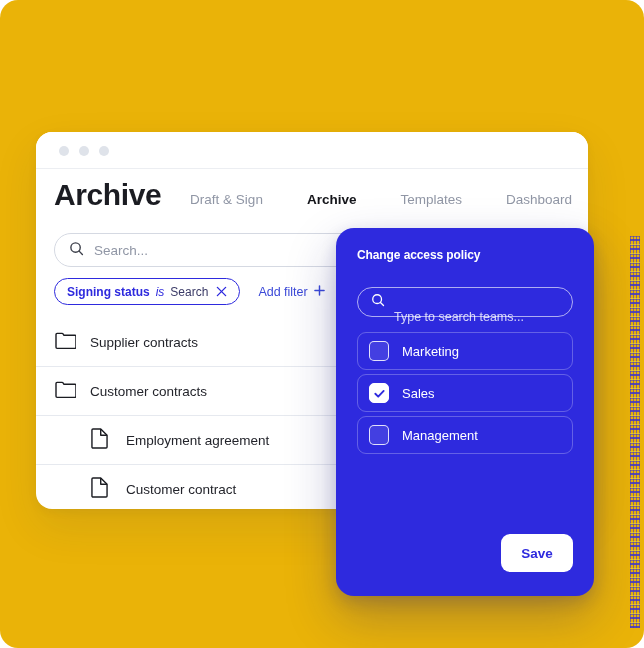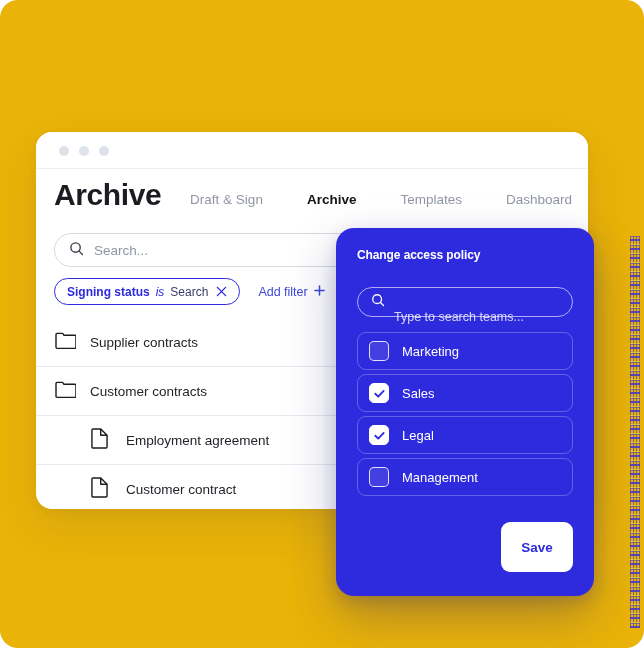--- a/index.html
+++ b/index.html
@@ -245,21 +245,21 @@
   .team-label {
     font-size: 13px;
     color: #ffffff;
   }
 
   .save-btn {
     position: absolute;
     right: 21px;
     bottom: 24px;
     width: 72px;
-    height: 50px;
+    height: 38px;
     background: #ffffff;
     border: none;
     border-radius: 9px;
     font-family: "Liberation Sans", sans-serif;
     font-size: 13.5px;
     font-weight: 700;
     color: #2e2ade;
     cursor: pointer;
   }
 
@@ -409,28 +409,20 @@
 
       <div class="team-row">
         <span class="cbx on">
           <svg width="13" height="13" viewBox="0 0 14 14" fill="none">
             <path d="M2.5 7.3 5.6 10.4 11.5 4.2" stroke="#2e2ade" stroke-width="2" stroke-linecap="round" stroke-linejoin="round"></path>
           </svg>
         </span>
         <span class="team-label">Sales</span>
       </div>
 
-      <div class="team-row">
-        <span class="cbx on">
-          <svg width="13" height="13" viewBox="0 0 14 14" fill="none">
-            <path d="M2.5 7.3 5.6 10.4 11.5 4.2" stroke="#2e2ade" stroke-width="2" stroke-linecap="round" stroke-linejoin="round"></path>
-          </svg>
-        </span>
-        <span class="team-label">Legal</span>
-      </div>
 
       <div class="team-row">
         <span class="cbx off"></span>
         <span class="team-label">Management</span>
       </div>
 
     </div>
 
     <button class="save-btn">Save</button>
   </div>

